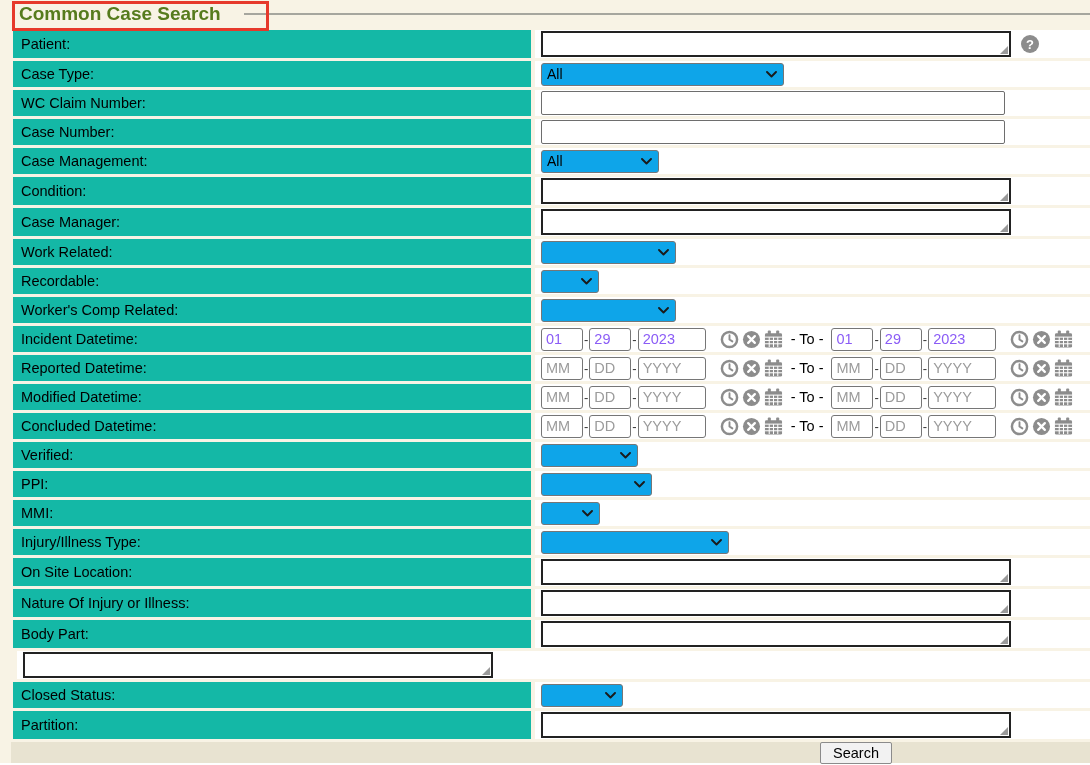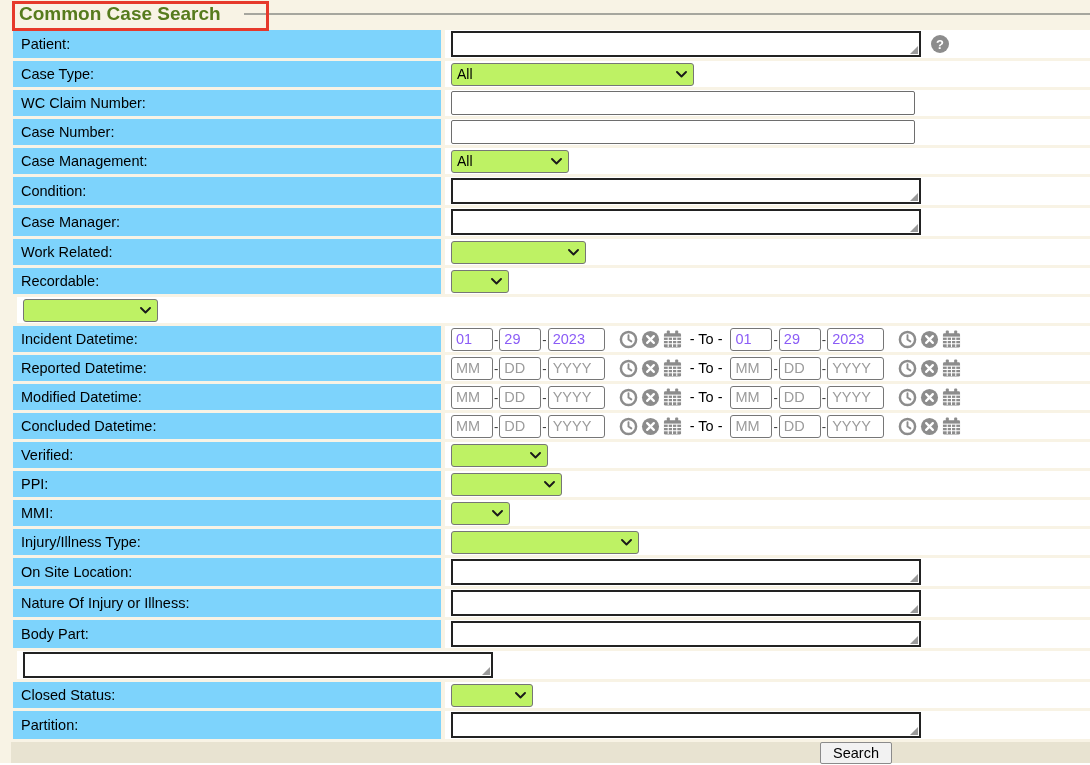--- a/index.html
+++ b/index.html
@@ -12,45 +12,45 @@
 
   
   .titlebar { position:relative; height:30px; }
   .title-text { position:absolute; left:8px; top:3px; font-size:19px; font-weight:bold; color:#567b1d; z-index:2; }
   .legend-line { position:absolute; left:233px; right:0; top:13px; height:2px; background:#a6a69e; }
   .annotation { position:absolute; left:1px; top:1px; width:251px; height:24px; border:3px solid #e6392b; z-index:5; }
 
   
   .row { display:flex; height:26px; margin-bottom:3px; padding-left:2px; }
   .row.tall { height:28px; }
-  .lbl { width:428px; background:#7dd3fc; display:flex; align-items:center; padding-left:8px; box-sizing:border-box; font-size:14.5px; }
+  .lbl { width:518px; background:#14b8a6; display:flex; align-items:center; padding-left:8px; box-sizing:border-box; font-size:14.5px; }
   .inp { flex:1; background:#ffffff; margin-left:4px; margin-right:3px; display:flex; align-items:center; padding-left:6px; }
 
   
   .ta-wrap { position:relative; display:inline-block; line-height:0; }
   textarea.ta { width:460px; height:20px; border:2px solid #222; background:#fff; resize:none;
     padding:1px 3px; font:14px "Liberation Sans", sans-serif; display:block; overflow:hidden; }
   .ta-wrap::after { content:""; position:absolute; right:3px; bottom:3px; width:0; height:0;
     border-left:8px solid transparent; border-bottom:8px solid #9a9a9a; }
 
   
   input.txt { box-sizing:border-box; width:464px; height:24px; border:1px solid #6e6e6e; border-radius:2px;
     padding:0 4px; font:14px "Liberation Sans", sans-serif; background:#fff; }
 
   
   .sel { display:inline-flex; align-items:center; justify-content:space-between; box-sizing:border-box;
-    height:23px; border:1px solid #767676; border-radius:3px; background:#bef264; padding:0 6px 0 5px; font-size:14px; }
+    height:23px; border:1px solid #767676; border-radius:3px; background:#0ea5e9; padding:0 6px 0 5px; font-size:14px; }
   .sel .chev { display:inline-flex; }
   .w243{width:243px} .w118{width:118px} .w135{width:135px} .w58{width:58px}
   .w97{width:97px} .w111{width:111px} .w59{width:59px} .w188{width:188px} .w82{width:82px}
 
   
   .din { box-sizing:border-box; width:42px; height:23px; border:1px solid #767676; border-radius:3px;
     padding:0 4px; font:14.5px "Liberation Sans", sans-serif; background:#fff; color:#8b5cf6; }
-  .din.yyyy { width:57px; }
+  .din.yyyy { width:68px; }
   .din::placeholder { color:#9b9b9b; opacity:1; }
   .dash { margin:0 1px; color:#333; font-size:13px; }
   .dticons { display:flex; align-items:center; gap:3px; margin-left:14px; }
   .dticon { display:inline-flex; line-height:0; cursor:pointer; }
   .to-sep { margin:0 8px; font-size:14.5px; white-space:nowrap; }
 
   
   .help { width:18px; height:18px; border-radius:50%; background:#8c8c8c; color:#fff; font-weight:bold;
     font-size:13px; display:inline-flex; align-items:center; justify-content:center; margin-left:10px; cursor:pointer; }
 
@@ -162,20 +162,21 @@
         <span class="chev">
             <svg width="11" height="7" viewBox="0 0 11 7">
               <path d="M1 1 L5.5 5.5 L10 1" fill="none" stroke="#1a1a1a" stroke-width="1.9" stroke-linecap="round" stroke-linejoin="round"></path>
             </svg>
           </span>
       </div>
     </div>
   </div>
 
   <div class="row">
+    <div class="lbl">Worker's Comp Related:</div>
     <div class="inp">
       <div class="sel w135">
         <span></span>
         <span class="chev">
             <svg width="11" height="7" viewBox="0 0 11 7">
               <path d="M1 1 L5.5 5.5 L10 1" fill="none" stroke="#1a1a1a" stroke-width="1.9" stroke-linecap="round" stroke-linejoin="round"></path>
             </svg>
           </span>
       </div>
     </div>

